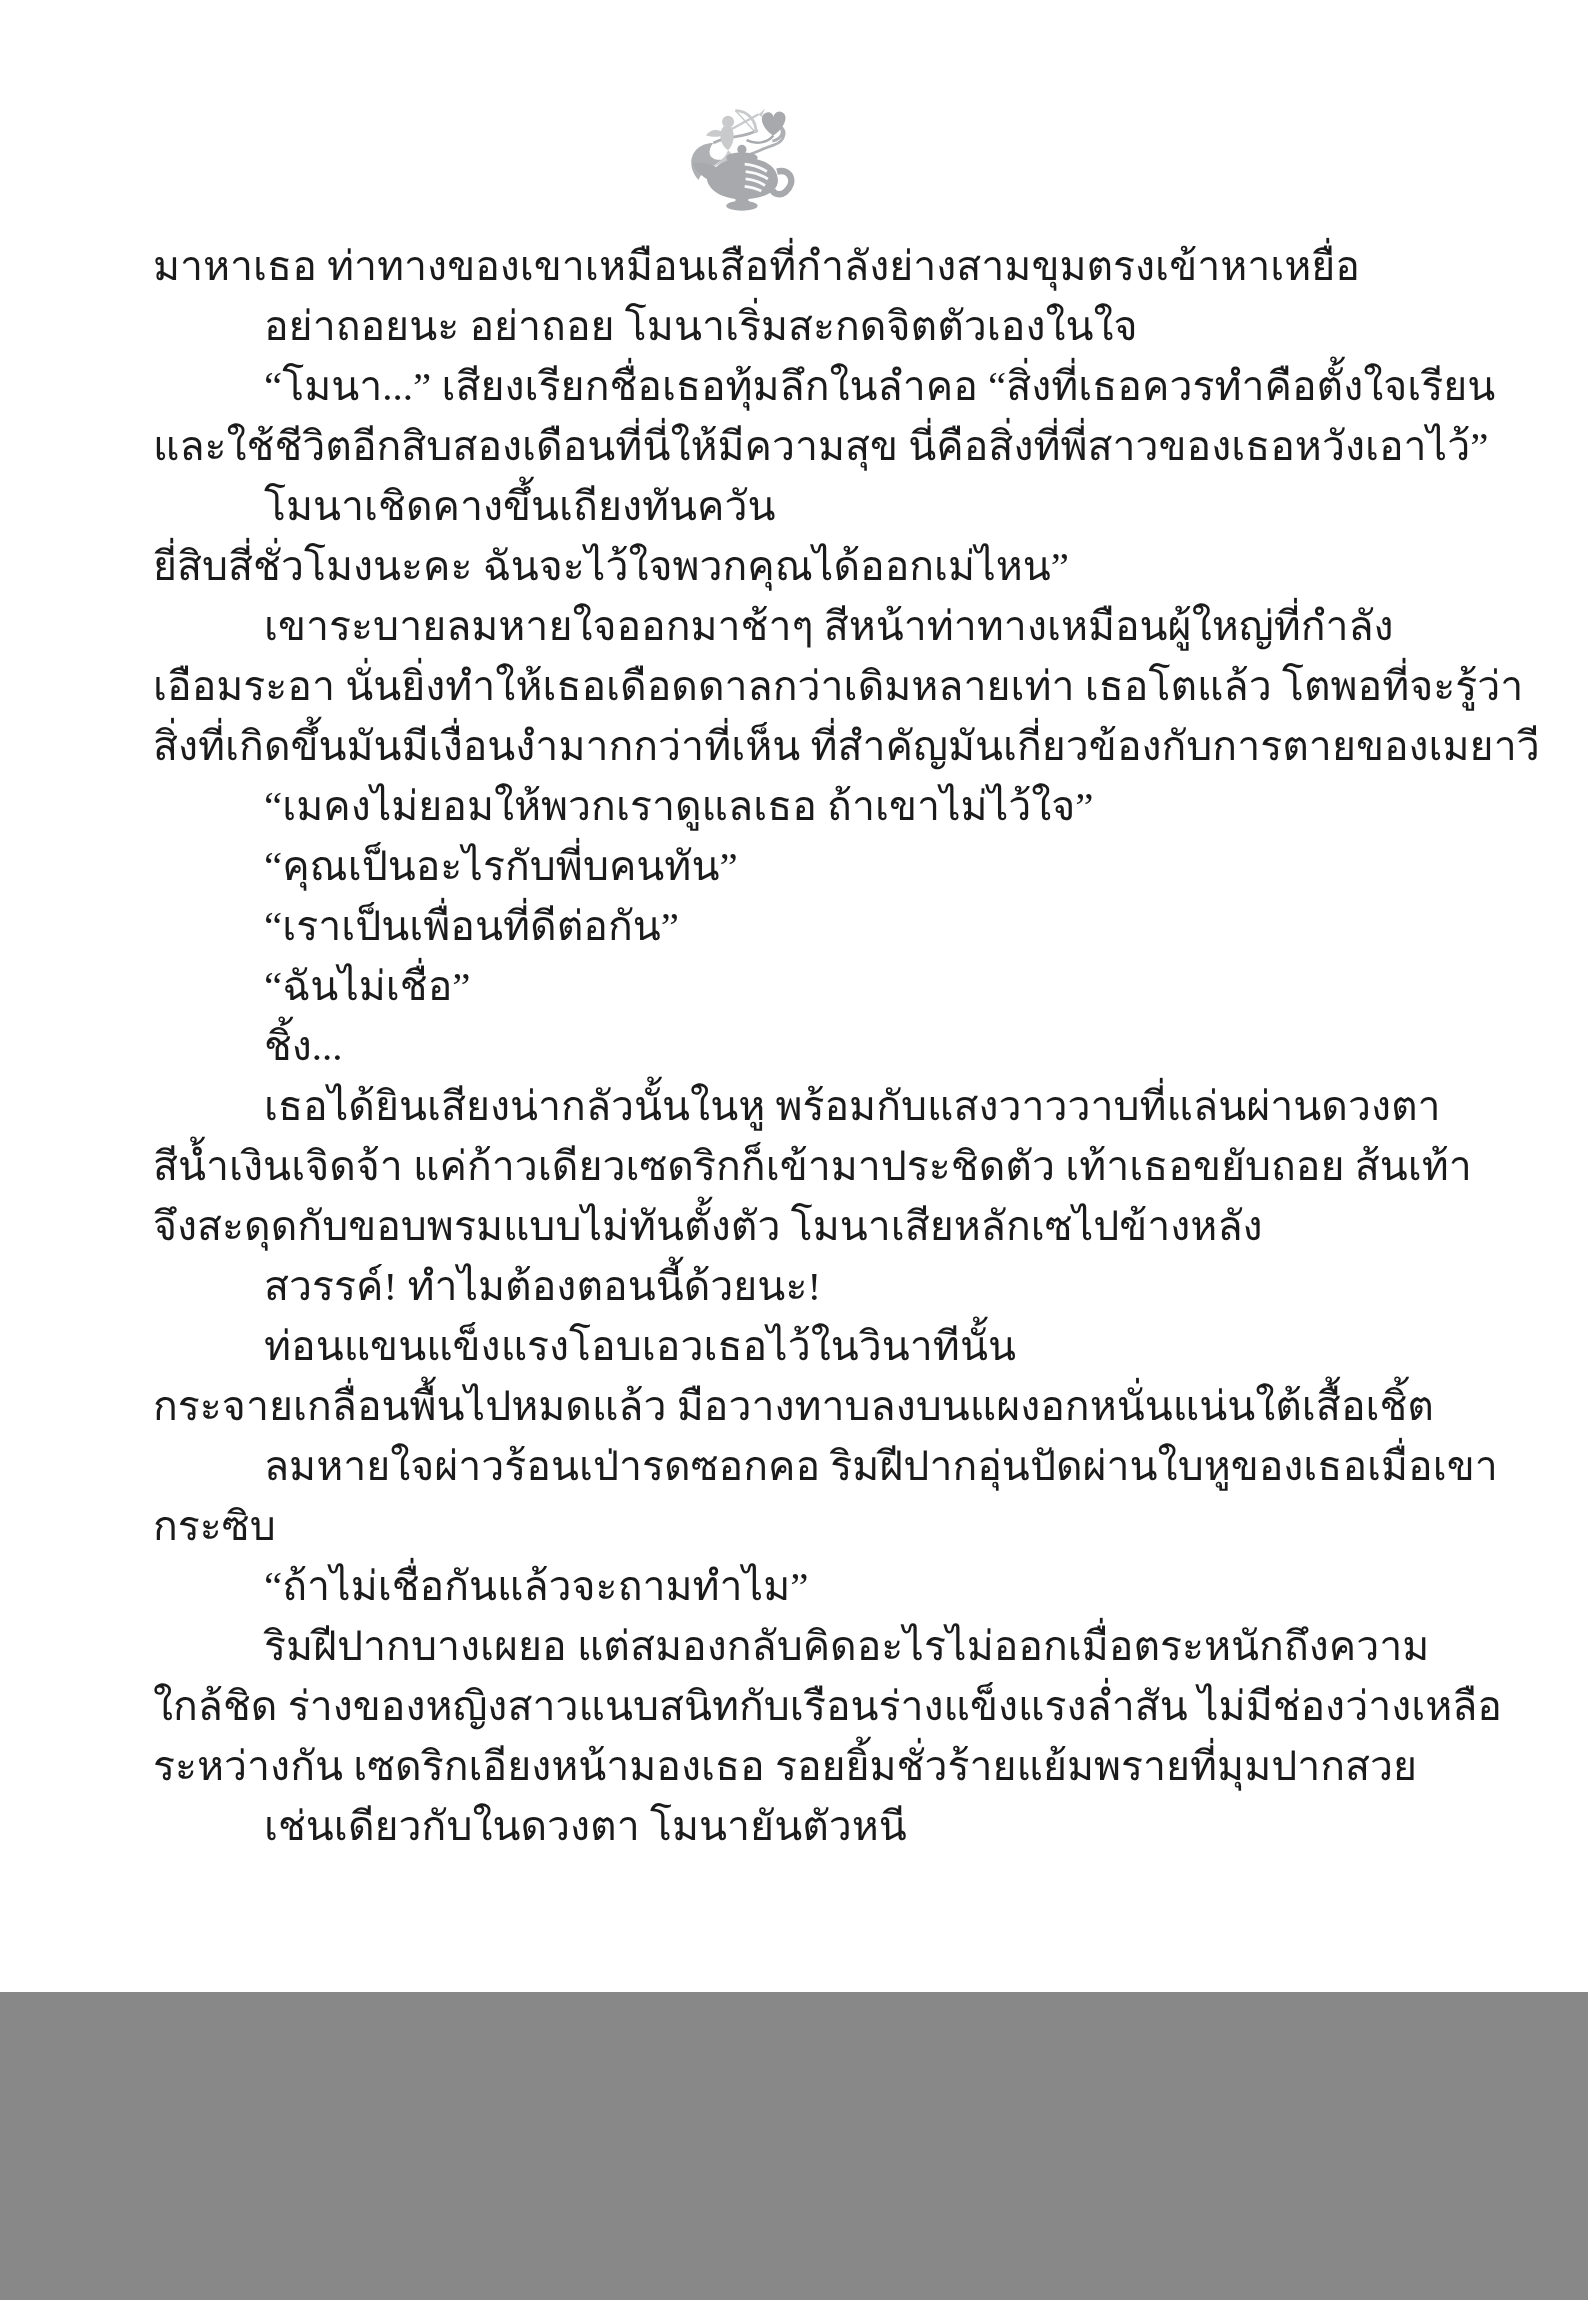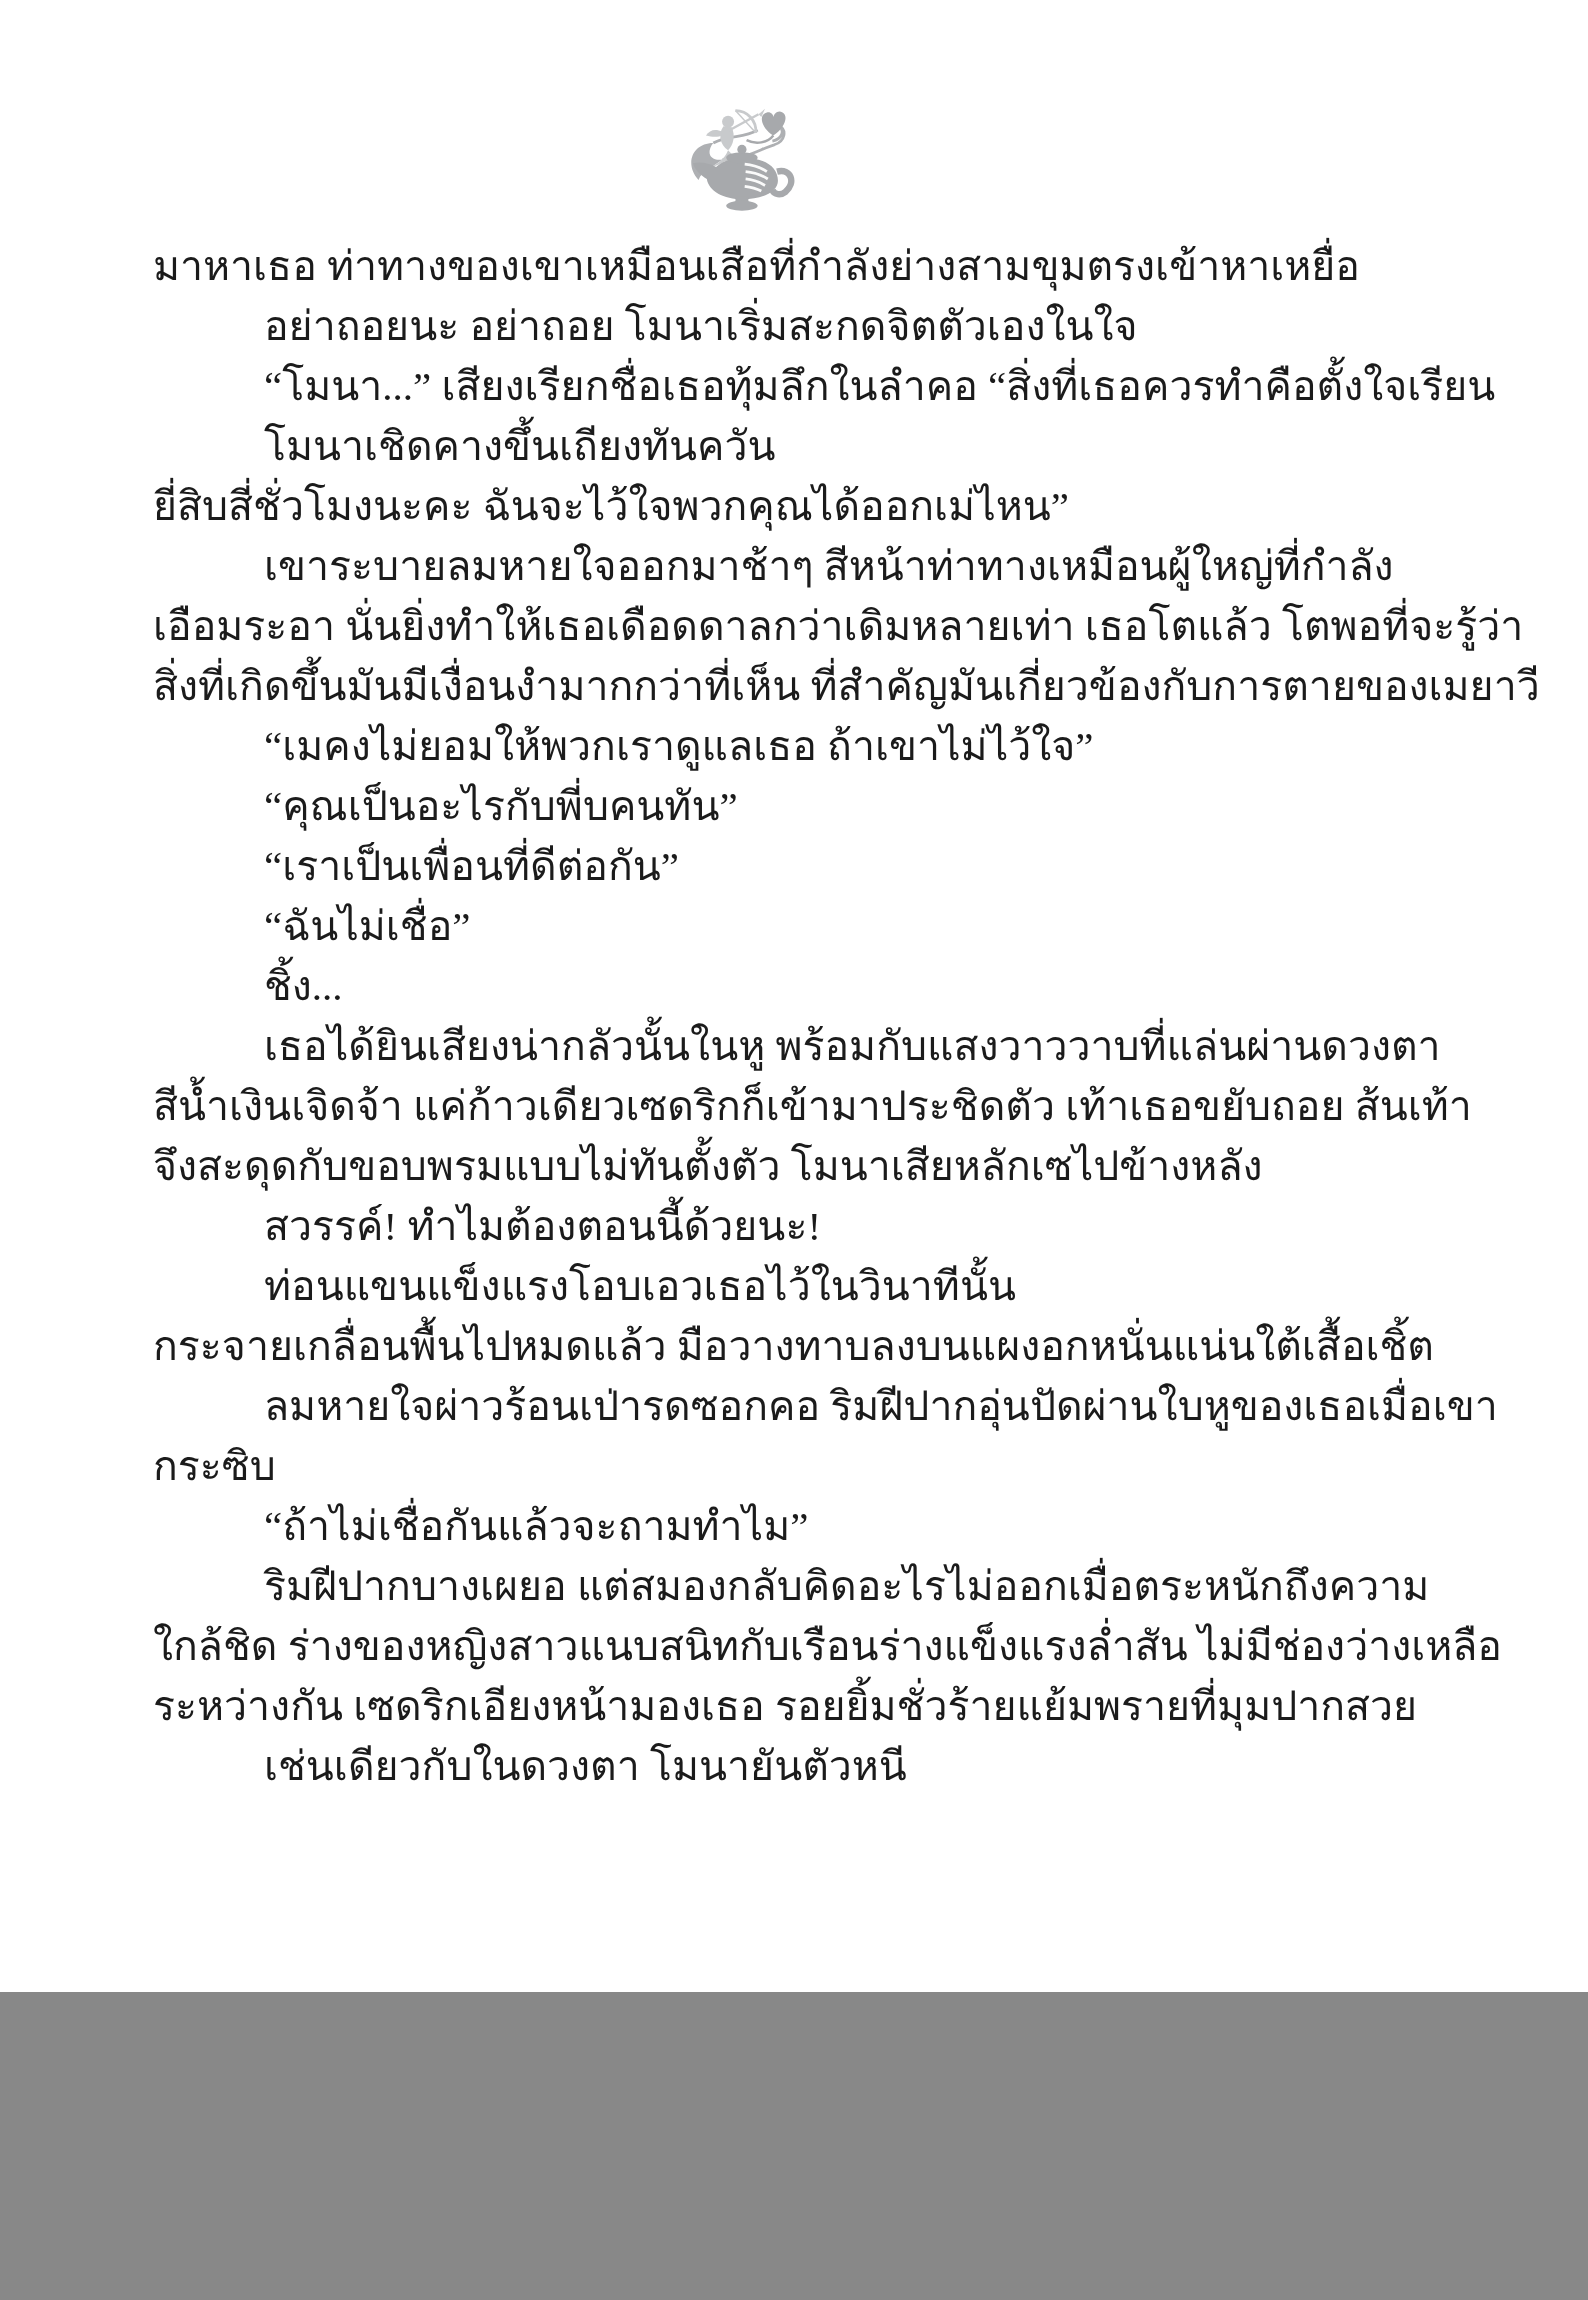--- a/index.html
+++ b/index.html
@@ -84,20 +84,21 @@
       <path d="M63,71 C73,72 81,75 87,79"></path>
       <path d="M63,79 C72,80 79,83 84,86"></path>
       <path d="M62,87 C70,88 76,90 80,92"></path>
     </g>
   </svg>
 
   <div class="text-block">
     <p class="line">มาหาเธอ ท่าทางของเขาเหมือนเสือที่กำลังย่างสามขุมตรงเข้าหาเหยื่อ</p>
     <p class="line indent">อย่าถอยนะ อย่าถอย โมนาเริ่มสะกดจิตตัวเองในใจ</p>
     <p class="line indent">“โมนา...” เสียงเรียกชื่อเธอทุ้มลึกในลำคอ “สิ่งที่เธอควรทำคือตั้งใจเรียน</p>
+    <p class="line">และใช้ชีวิตอีกสิบสองเดือนที่นี่ให้มีความสุข นี่คือสิ่งที่พี่สาวของเธอหวังเอาไว้”</p>
     <p class="line indent">โมนาเชิดคางขึ้นเถียงทันควัน</p>
     <p class="line">ยี่สิบสี่ชั่วโมงนะคะ ฉันจะไว้ใจพวกคุณได้ออกเม่ไหน”</p>
     <p class="line indent">เขาระบายลมหายใจออกมาช้าๆ สีหน้าท่าทางเหมือนผู้ใหญ่ที่กำลัง</p>
     <p class="line">เอือมระอา นั่นยิ่งทำให้เธอเดือดดาลกว่าเดิมหลายเท่า เธอโตแล้ว โตพอที่จะรู้ว่า</p>
     <p class="line">สิ่งที่เกิดขึ้นมันมีเงื่อนงำมากกว่าที่เห็น ที่สำคัญมันเกี่ยวข้องกับการตายของเมยาวี</p>
     <p class="line indent">“เมคงไม่ยอมให้พวกเราดูแลเธอ ถ้าเขาไม่ไว้ใจ”</p>
     <p class="line indent">“คุณเป็นอะไรกับพี่บคนทัน”</p>
     <p class="line indent">“เราเป็นเพื่อนที่ดีต่อกัน”</p>
     <p class="line indent">“ฉันไม่เชื่อ”</p>
     <p class="line indent">ชิ้ง...</p>

